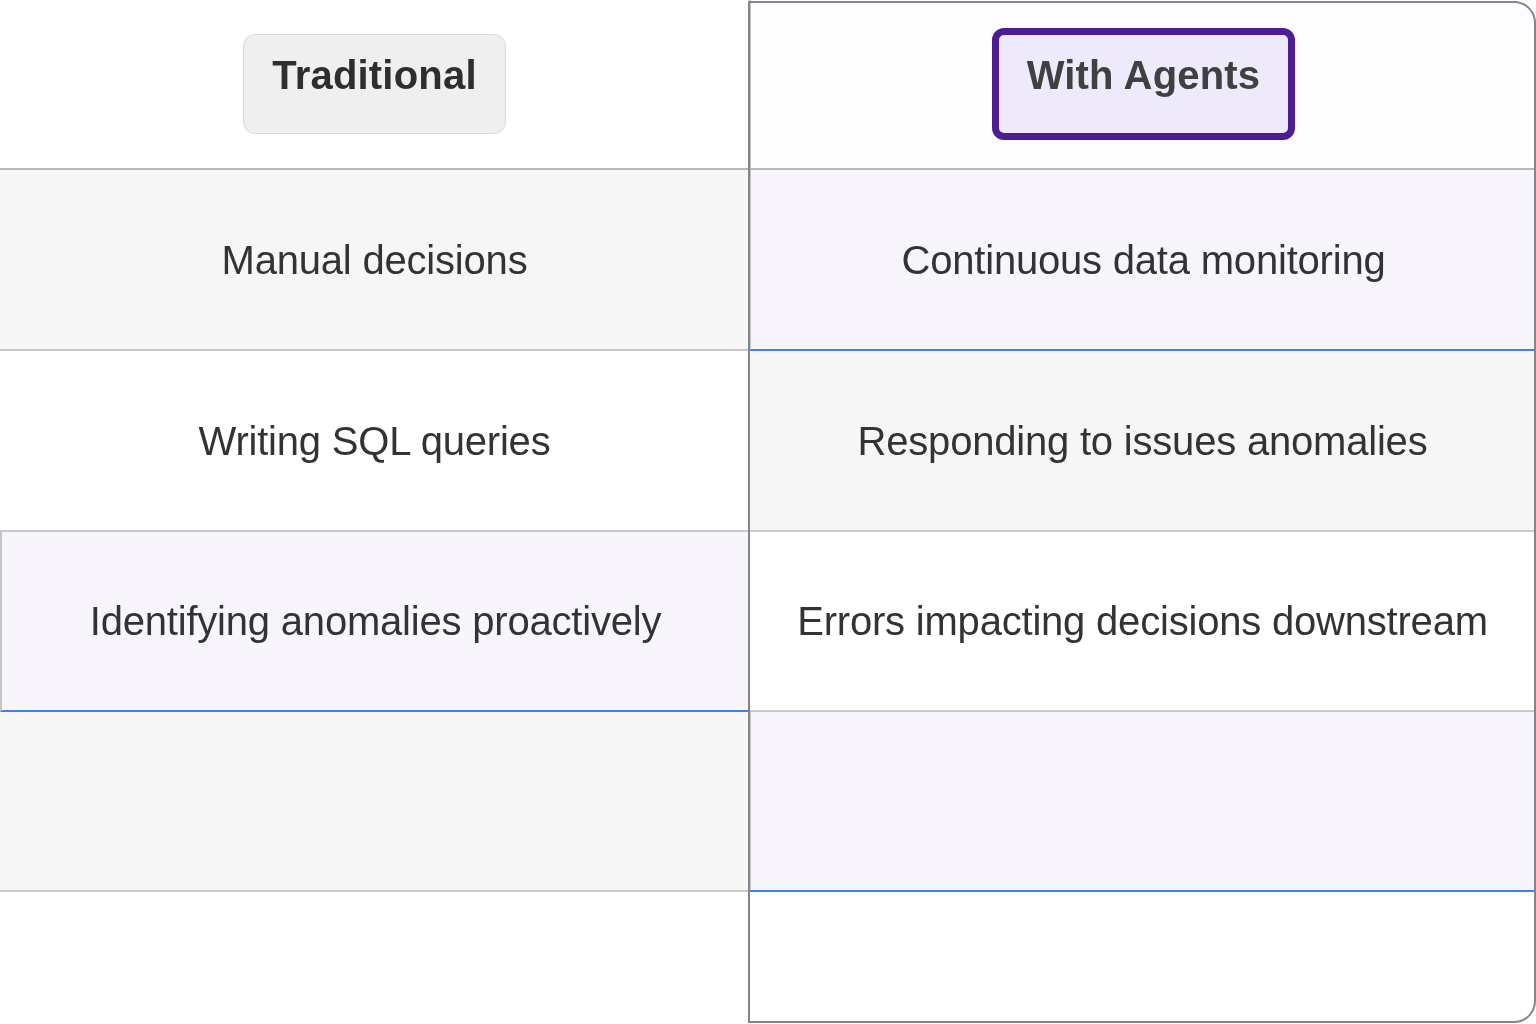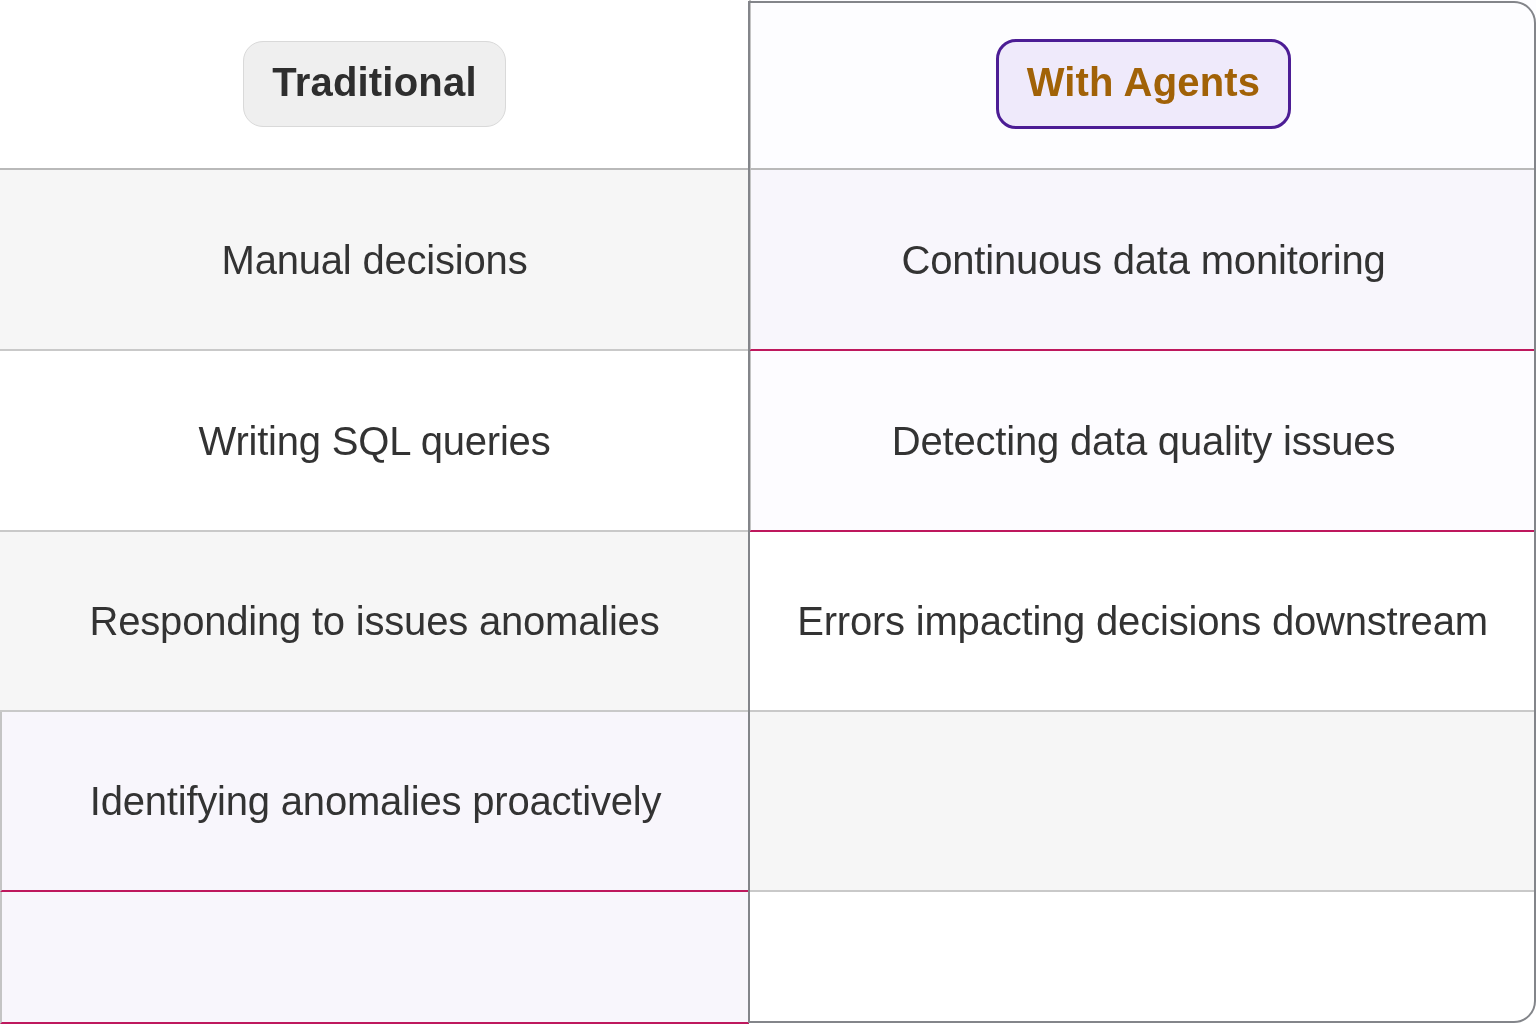--- a/index.html
+++ b/index.html
@@ -37,21 +37,21 @@
     padding: 4px 10px;
     font-size: 40px;
     line-height: 1.45;
     color: #333333;
     letter-spacing: -0.2px;
     position: relative;
     overflow: hidden;
   }
 
   .col-left  { border-bottom: 2px solid #c9c9c9; }
-  .col-right { border-bottom: 2px solid #be185d; border-left: 2px solid #c4c4c4; }
+  .col-right { border-bottom: 2px solid #3b82f6; border-left: 2px solid #c4c4c4; }
 
   
   .header-cell {
     border-bottom: 2px solid #b9b9b9;
     background: #ffffff;
   }
   .header-cell.col-right { background: #fdfdff; }
 
   
   .col-left.stripe  { background: #f6f6f6; }
@@ -63,36 +63,36 @@
     display: block;
     max-width: 100%;
     white-space: pre-line;
   }
 
   
   .pill {
     display: inline-flex;
     align-items: center;
     justify-content: center;
-    padding: 11px 28px 15px 28px;
-    border-radius: 20px;
+    padding: 11px 28px 29px 28px;
+    border-radius: 12px;
     font-size: 40px;
     font-weight: bold;
     letter-spacing: 0.2px;
     color: #2e2e2e;
     box-sizing: border-box;
   }
   .pill-traditional {
     background: #efefef;
     border: 1px solid #d9d9d9;
   }
   .pill-agents {
     background: #efeafb;
-    border: 3px solid #4c1d95;
-    color: #a16207;
+    border: 7px solid #4c1d95;
+    color: #404040;
   }
 
   
   .right-frame {
     position: absolute;
     top: 1px;
     left: 748px;
     width: 788px;
     height: 1022px;
     box-sizing: border-box;
@@ -119,33 +119,30 @@
     <div class="cell col-left stripe">
       <span class="cell-text">Manual decisions</span>
     </div>
     <div class="cell col-right stripe">
       <span class="cell-text">Continuous data monitoring</span>
     </div>
 
     <div class="cell col-left plain">
       <span class="cell-text">Writing SQL queries</span>
     </div>
-    <div class="cell col-right plain">
-      <span class="cell-text">Detecting data quality issues</span>
-    </div>
 
     <div class="cell col-left stripe">
       <span class="cell-text">Responding to issues anomalies</span>
     </div>
+    <div class="cell col-right stripe">
+      <span class="cell-text">Identifying anomalies proactively</span>
+    </div>
+
     <div class="cell col-left plain">
       <span class="cell-text">Errors impacting decisions downstream</span>
-    </div>
-
-    <div class="cell col-right stripe">
-      <span class="cell-text">Identifying anomalies proactively</span>
     </div>
 
     <div class="cell col-left stripe">
       <span class="cell-text"></span>
     </div>
     <div class="cell col-right stripe">
       <span class="cell-text"></span>
     </div>
 
   </div>

